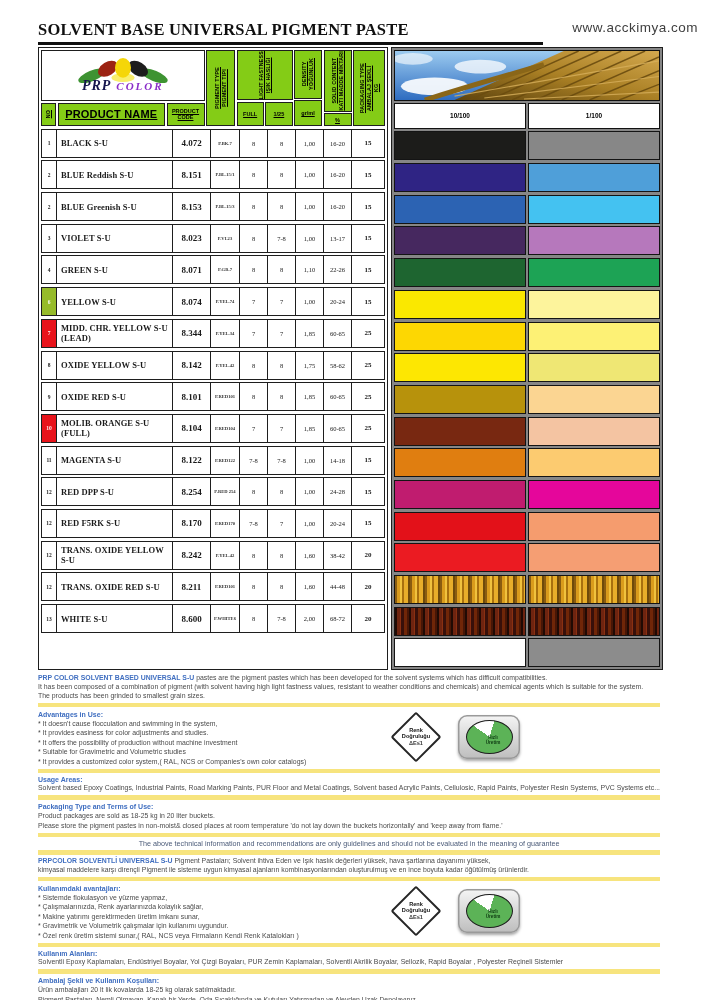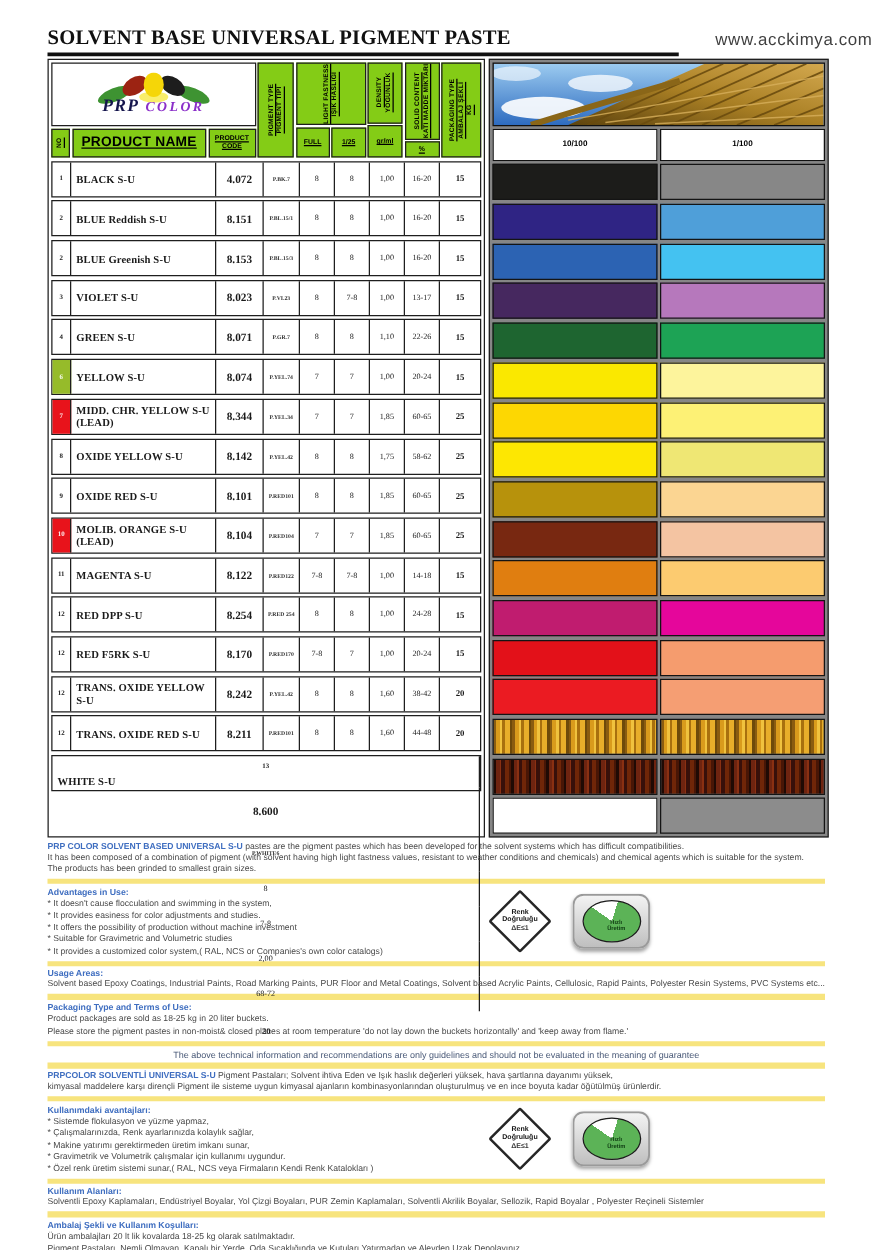--- a/index.html
+++ b/index.html
@@ -1,21 +1,21 @@
 <!DOCTYPE html>
 <html><head>
 <meta charset="utf-8">
 <style>
   * { margin:0; padding:0; box-sizing:border-box; }
   html,body { background:#ffffff; }
   body { width:707px; height:1000px; font-family:"Liberation Sans", sans-serif; position:relative; overflow:hidden; }
   .page { position:absolute; inset:0; padding:20px 20px 0 38px; }
 
   
-  .top-row { display:flex; align-items:center; width:660px; margin-bottom:2px; }
+  .top-row { display:flex; align-items:flex-start; width:660px; margin-bottom:2px; }
   .title-wrap { width:505px; border-bottom:3px solid #101010; padding-bottom:2px; }
   .title-wrap span { font-family:"Liberation Serif", serif; font-weight:bold; font-size:16.5px; color:#101010; letter-spacing:.2px; }
   .website { flex:1; text-align:right; font-size:13.5px; color:#3f3f3f; letter-spacing:.5px; padding-bottom:3px; }
 
   
   .table-wrap { display:flex; gap:3px; margin-top:2px; }
   .left-table { flex:0 0 350px; border:1.5px solid #1e1e1e; padding:2px; background:#fff; }
   .swatch-panel { flex:0 0 272px; border:1.5px solid #1e1e1e; padding:2px; background:#868686; }
 
   .thead { display:flex; height:76px; margin-bottom:2.7px; gap:1.5px; }
@@ -32,21 +32,21 @@
   .h-pig { flex:0 0 29px; }
   .h-pack { flex:0 0 32px; }
   .h-grp { display:flex; flex-direction:column; gap:1.5px; }
   .w56 { flex:0 0 56px; } .w28 { flex:0 0 28px; }
   .h-rot { flex:1; }
   .h-subs { height:26px; display:flex; gap:1.5px; }
   .h-subs .hc { flex:1; font-size:5.5px; font-weight:bold; }
   .vtext { writing-mode:vertical-rl; transform:rotate(180deg); white-space:pre-line; font-size:5.3px; font-weight:bold; line-height:7px; text-align:center; letter-spacing:.2px; }
 
   .trow { display:flex; height:29px; border:1.5px solid #1e1e1e; margin-bottom:2.7px; background:#fff; gap:0;font-family:Liberation Serif, serif; }
-  .trow:last-child { margin-bottom:0;flex-direction:column; }
+  .trow:last-child { margin-bottom:0; }
   .cell { border-right:1.5px solid #1e1e1e; height:100%; display:flex; align-items:center; justify-content:center; font-size:6.5px; color:#1a1a1a; }
   .cell:last-child { border-right:none; }
   .c-no { flex:0 0 15px; font-size:5.5px; font-weight:bold; }
   .c-name { flex:1; justify-content:flex-start; padding-left:4px; font-weight:bold; font-size:8.5px; letter-spacing:.1px; }
   .c-code { flex:0 0 38px; font-weight:bold; font-size:9px; }
   .c-pig { flex:0 0 29px; font-size:4.6px; font-weight:bold; color:#333; }
   .c-num { flex:0 0 28px; }
   .c-kg { flex:0 0 32px; font-weight:bold; font-size:7px; }
 
   .eiffel { height:51px; border:1px solid #111; overflow:hidden; margin-bottom:2px; }
@@ -249,21 +249,21 @@
             <div class="cell c-code">8.101</div>
             <div class="cell c-pig">P.RED101</div>
             <div class="cell c-num">8</div>
             <div class="cell c-num">8</div>
             <div class="cell c-num">1,85</div>
             <div class="cell c-num">60-65</div>
             <div class="cell c-kg">25</div>
           </div>
           <div class="trow">
             <div class="cell c-no" style="background: rgb(232, 19, 27); color: rgba(255, 255, 255, 0.92);">10</div>
-            <div class="cell c-name">MOLIB. ORANGE S-U (LEAD)</div>
+            <div class="cell c-name">MOLIB. ORANGE S-U (FULL)</div>
             <div class="cell c-code">8.104</div>
             <div class="cell c-pig">P.RED104</div>
             <div class="cell c-num">7</div>
             <div class="cell c-num">7</div>
             <div class="cell c-num">1,85</div>
             <div class="cell c-num">60-65</div>
             <div class="cell c-kg">25</div>
           </div>
           <div class="trow">
             <div class="cell c-no">11</div>

